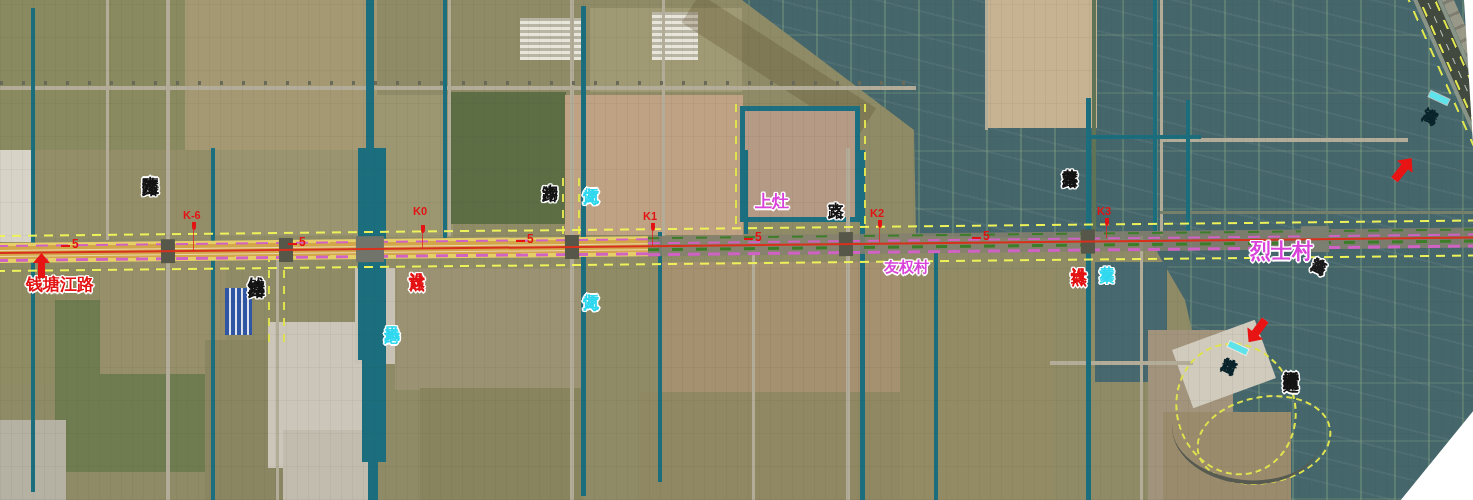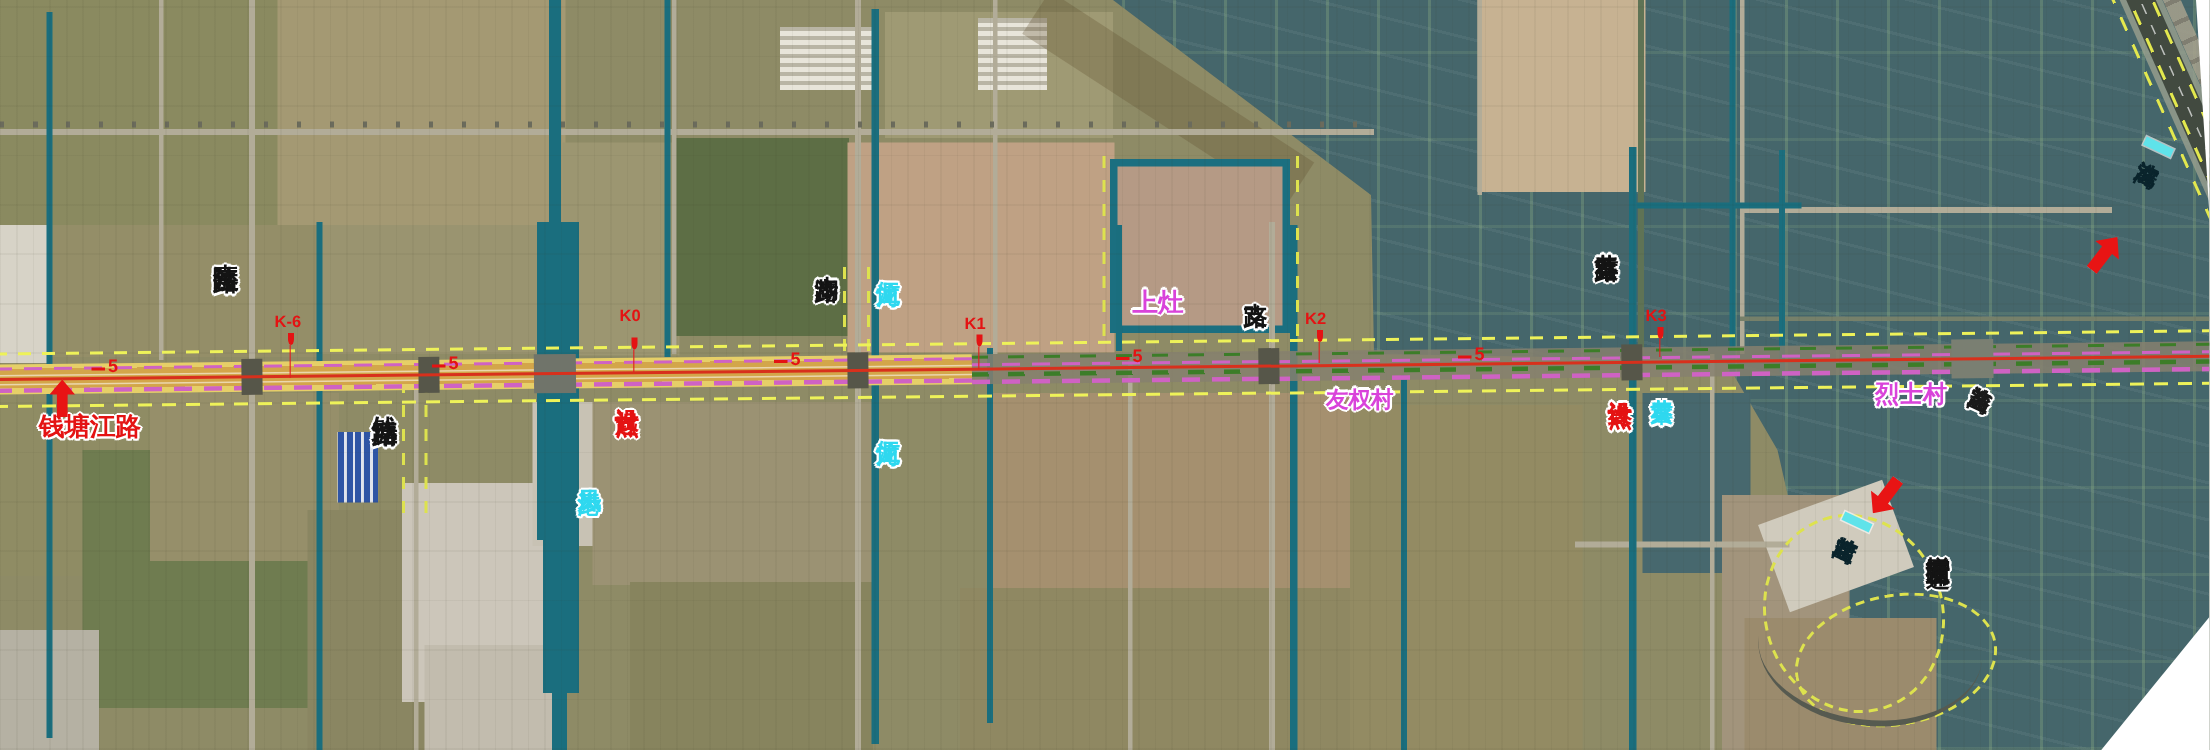--- a/index.html
+++ b/index.html
@@ -198,21 +198,21 @@
   <div class="lbl v water halo" style="left:383px;top:313px">步凤港</div>
   <div class="lbl v roadname halo" style="left:541px;top:171px;font-size:16px">步湖路</div>
   <div class="lbl v water halo" style="left:582px;top:174px">伍龙河</div>
   <div class="lbl v water halo" style="left:582px;top:280px">伍龙河</div>
   <div class="lbl mag halo" style="left:755px;top:193px;font-size:17px">上灶</div>
   <div class="lbl v roadname halo" style="left:827px;top:189px;font-size:16px">支路</div>
   <div class="lbl mag halo" style="left:884px;top:259px;font-size:15px">友权村</div>
   <div class="lbl v roadname halo" style="left:1061px;top:156px;font-size:16px">黄巷渠路</div>
   <div class="lbl v redtxt halo" style="left:1070px;top:254px;font-size:16px">设计终点</div>
   <div class="lbl v water halo" style="left:1099px;top:254px;font-size:15px">黄巷渠</div>
-  <div class="lbl mag halo" style="left:1250px;top:256px;font-size:16px">烈士村</div>
+  <div class="lbl mag halo" style="left:1250px;top:240px;font-size:21px">烈士村</div>
   <div class="lbl diag cyanbg" style="left:1429px;top:95px">沈海高速</div>
   <div class="lbl diag halo" style="left:1320px;top:248px;color:#1a1a1a">盐洛高速</div>
   <div class="lbl diag cyanbg" style="left:1228px;top:345px">盐靖高速</div>
   <div class="lbl v roadname halo" style="left:1282px;top:358px;font-size:16px">增设开发区互通</div>
 
   <div class="lbl km" style="left:183px;top:210px">K-6</div>
   <div class="ktick" style="left:192px;top:222px"></div>
   <div class="kline" style="left:193px;top:230px;height:22px"></div>
   <div class="lbl km" style="left:413px;top:206px">K0</div>
   <div class="ktick" style="left:421px;top:225px"></div>

